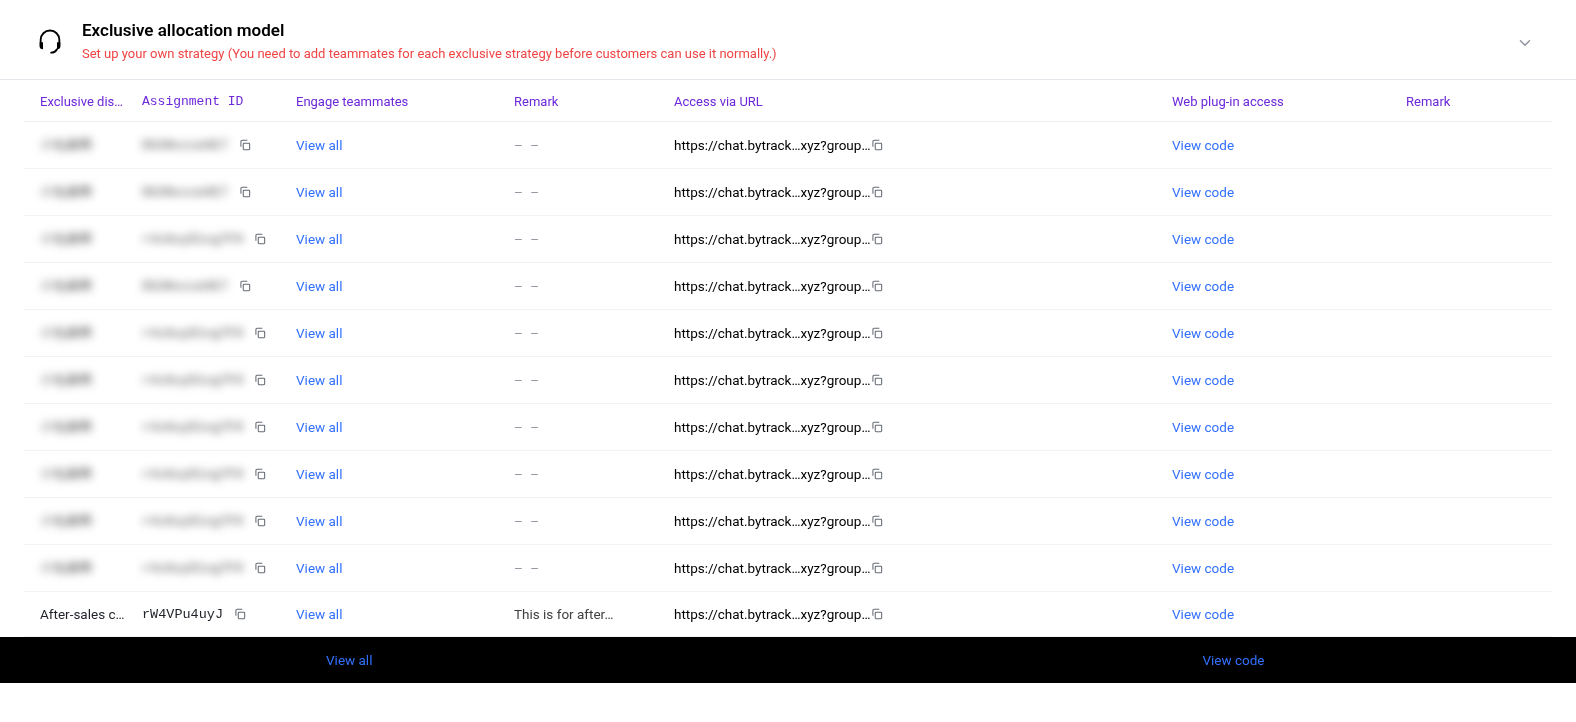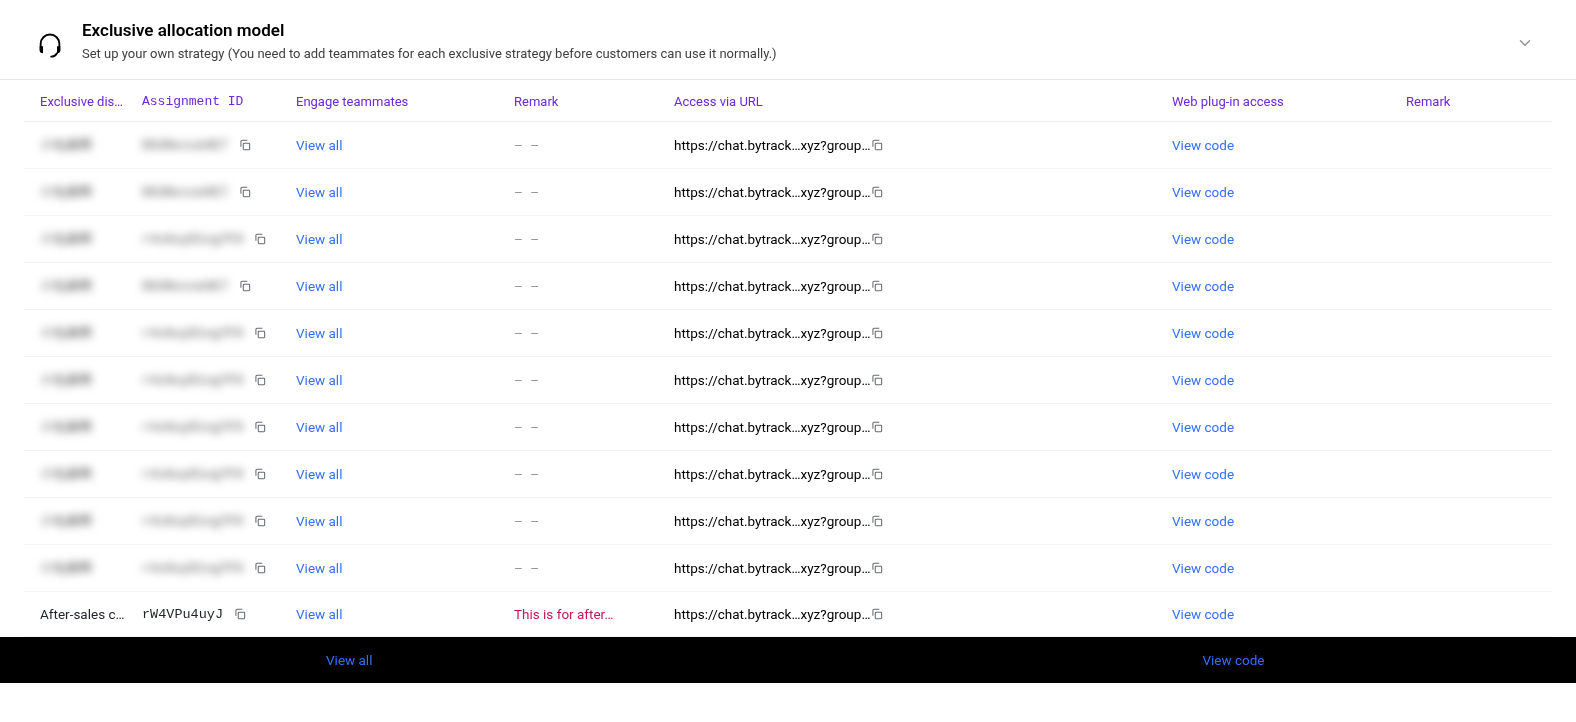--- a/index.html
+++ b/index.html
@@ -4,21 +4,21 @@
 <style>
   * { box-sizing: border-box; margin: 0; padding: 0; }
   body {
     font-family: -apple-system, BlinkMacSystemFont, "Segoe UI", Roboto, "Helvetica Neue", Arial, sans-serif;
     background: #fff;
     color: #1f2329;
     width: 1576px;
   }
   .header {
     display: flex;
-    align-items: flex-end;
+    align-items: center;
     padding: 20px 30px 18px 34px;
     border-bottom: 1px solid #e5e6eb;
     position: relative;
   }
   .header-icon {
     width: 32px;
     height: 32px;
     margin-right: 16px;
     flex: 0 0 auto;
     display: flex;
@@ -26,21 +26,21 @@
     justify-content: center;
   }
   .header-text h1 {
     font-size: 17px;
     font-weight: 600;
     color: #000;
     margin-bottom: 6px;
   }
   .header-text p {
     font-size: 13px;
-    color: #404040;
+    color: #ef4444;
     font-weight: 400;
   }
   .header-chevron {
     position: absolute;
     right: 42px;
     top: 34px;
     color: #8f959e;
     cursor: pointer;
   }
   .table-wrap {
@@ -424,21 +424,21 @@
           <td class="col-id">
             <div class="id-cell">
               <span>rW4VPu4uyJ</span>
               <span class="copy-btn"><svg viewBox="0 0 24 24" width="14" height="14" fill="none" stroke="currentColor" stroke-width="1.8">
                   <rect x="9" y="9" width="11" height="11" rx="1.5"></rect>
                   <path d="M5 15V6a2 2 0 0 1 2-2h9"></path>
                 </svg></span>
             </div>
           </td>
           <td class="col-engage"><span class="link">View all</span></td>
-          <td class="col-remark" style="color: #be185d;">This is for after…</td>
+          <td class="col-remark" style="color: #404040;">This is for after…</td>
           <td class="col-url">
             <div class="url-cell">
               <span class="url-text">https://chat.bytrack…xyz?group…</span>
               <span class="copy-btn"><svg viewBox="0 0 24 24" width="14" height="14" fill="none" stroke="currentColor" stroke-width="1.8">
                   <rect x="9" y="9" width="11" height="11" rx="1.5"></rect>
                   <path d="M5 15V6a2 2 0 0 1 2-2h9"></path>
                 </svg></span>
             </div>
           </td>
           <td class="col-plugin"><span class="link">View code</span></td>

